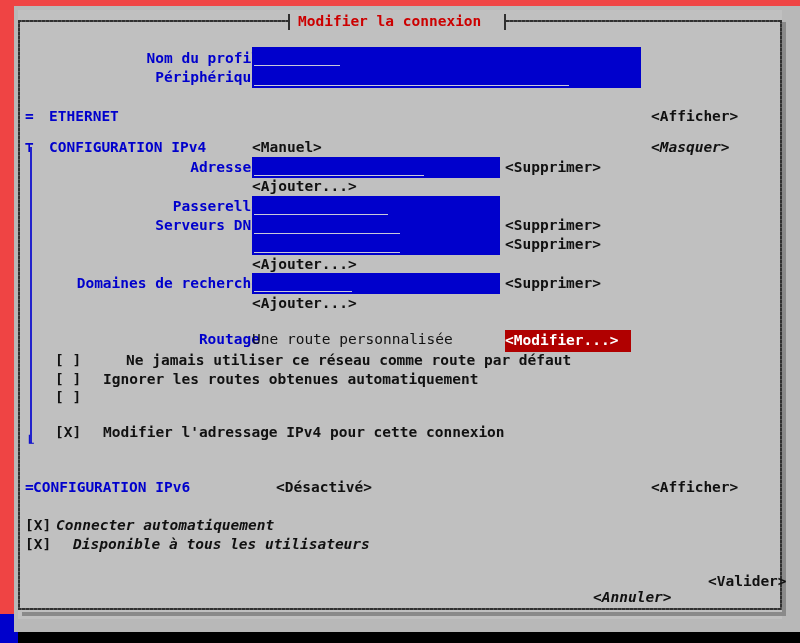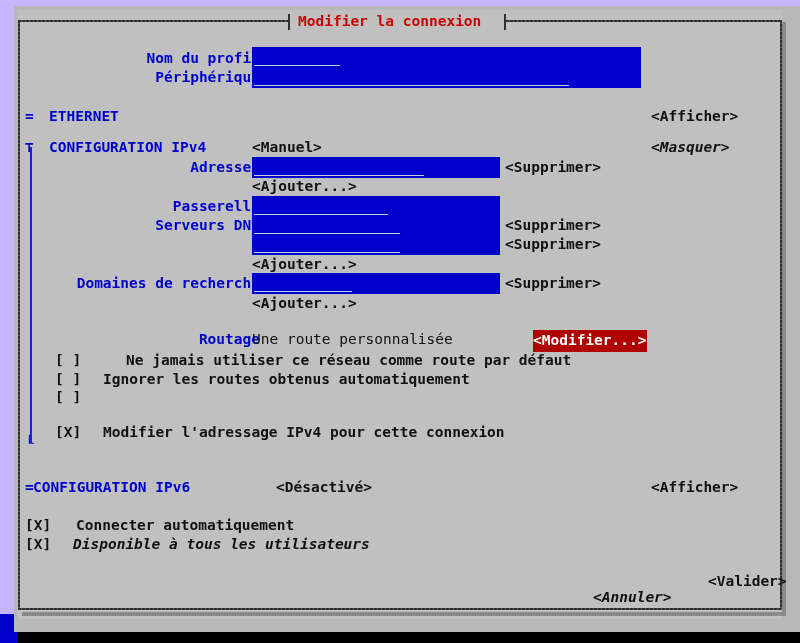--- a/index.html
+++ b/index.html
@@ -11,21 +11,21 @@
   body {
     font-family: "DejaVu Sans Mono", "Liberation Mono", monospace;
     font-size: 14.5px;
     line-height: 19.3px;
     -webkit-font-smoothing: none;
   }
   .screen {
     position: absolute;
     left: 0; top: 0;
     width: 800px; height: 614px;
-    background: #c4b5fd;
+    background: #ef4444;
   }
   
   .bottom-strip {
     position: absolute;
     left: 18px; top: 625px;
     width: 782px; height: 18px;
     background: #000000;
   }
   .outer-gray {
     position: absolute;
@@ -188,40 +188,40 @@
     <div class="field" style="left:234px; top:263px; width:248px; height:21px; padding:2px 2px 0 2px;">
       
       <span class="underline" style="left:2px; width:98px;"></span>
     </div>
     <div class="cell black" style="left:487px; top:264px;">&lt;Supprimer&gt;</div>
 
     <div class="cell black" style="left:234px; top:284px;">&lt;Ajouter...&gt;</div>
 
     <div class="cell blue" style="left:37px; top:320px; width:205px; text-align:right;">Routage</div>
     <div class="cell black" style="left:234px; top:320px; font-weight:normal;">Une route personnalisée</div>
-    <div class="btn-highlight" style="left:487px; top:320px; padding:1px 0 2px 0;margin-left:28px;">&lt;Modifier...&gt;</div>
+    <div class="btn-highlight" style="left:487px; top:320px; padding:1px 12px 2px 0;">&lt;Modifier...&gt;</div>
 
     <div class="cell black" style="left:37px; top:341px;">[ ]</div>
     <div class="cell black" style="left:85px; top:341px;padding-left:23px;">Ne jamais utiliser ce réseau comme route par défaut</div>
 
     <div class="cell black" style="left:37px; top:360px;">[ ]</div>
-    <div class="cell black" style="left:85px; top:360px;">Ignorer les routes obtenus automatiquement</div>
+    <div class="cell black" style="left:85px; top:360px;">Ignorer les routes obtenues automatiquement</div>
 
     <div class="cell black" style="left:37px; top:378px;">[ ]</div>
 
     <div class="cell black" style="left:37px; top:413px;">[X]</div>
     <div class="cell black" style="left:85px; top:413px;">Modifier l'adressage IPv4 pour cette connexion</div>
 
     <div class="cell blue" style="left:7px; top:468px;">=</div>
     <div class="cell blue" style="left:15px; top:468px;">CONFIGURATION IPv6</div>
     <div class="cell black" style="left:258px; top:468px;">&lt;Désactivé&gt;</div>
     <div class="cell black" style="left:633px; top:468px;">&lt;Afficher&gt;</div>
 
     <div class="cell black" style="left:7px; top:506px;">[X]</div>
-    <div class="cell black" style="left:58px; top:506px;">Connecter automatiquement</div>
+    <div class="cell black" style="left:38px; top:506px;font-style:italic;">Connecter automatiquement</div>
 
     <div class="cell black" style="left:7px; top:525px;">[X]</div>
     <div class="cell black" style="left:55px; top:525px;font-style:italic;">Disponible à tous les utilisateurs</div>
 
     <div class="cell black" style="left:575px; top:578px;font-style:italic;">&lt;Annuler&gt;</div>
     <div class="cell black" style="left:690px; top:562px;">&lt;Valider&gt;</div>
 
   </div>
 </div>
 

